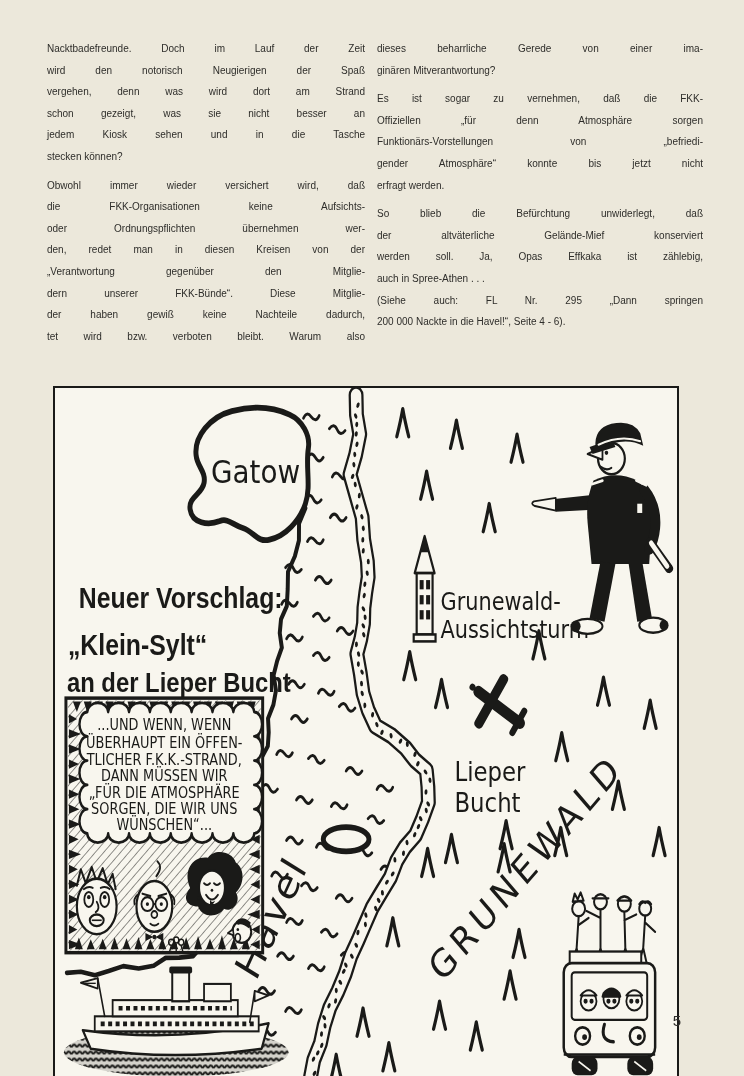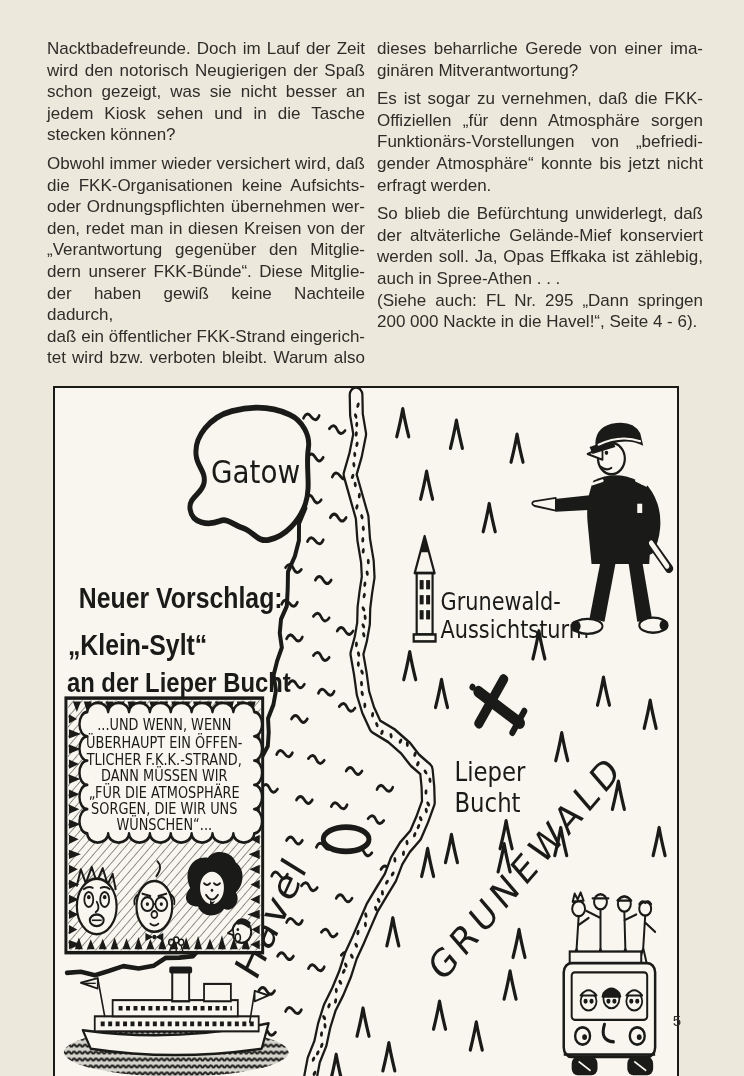--- a/index.html
+++ b/index.html
@@ -4,21 +4,21 @@
 <style>
   :root{
     --paper:#ece8db;
     --mpaper:#f8f6ee;
     --ink:#1a1a18;
     --txt:#2e2d2a;
   }
   html,body{margin:0;padding:0;}
   body{width:744px;height:1076px;position:relative;background:var(--paper);overflow:hidden;
        font-family:"Liberation Sans",sans-serif;}
-  .col{position:absolute;top:38px;color:var(--txt);font-size:17px;line-height:21.6px;}
+  .col{position:absolute;top:38px;color:var(--txt);font-size:10px;line-height:21.6px;}
   .col-left{left:47px;width:318px;}
   .col-right{left:377px;width:326px;}
   .para{margin:0 0 7px 0;}
   .ln{white-space:normal;}
   .ln.j{text-align:justify;text-align-last:justify;}
   .map{position:absolute;left:53px;top:386px;width:626px;height:711px;
        border:2.5px solid var(--ink);background:var(--mpaper);box-sizing:border-box;}
   .map svg{display:block;width:100%;height:100%;color:var(--ink);}
   .pageno{position:absolute;left:664px;top:1012px;width:26px;text-align:center;
           font-size:15px;color:var(--txt);}
@@ -29,33 +29,33 @@
   text.hand{font-family:"DejaVu Sans",sans-serif;fill:var(--ink);}
   text.head{font-family:"Liberation Sans",sans-serif;font-weight:bold;fill:var(--ink);}
 </style>
 </head>
 <body>
 
 <div class="col col-left">
     <div class="para">
       <div class="ln j">Nacktbadefreunde. Doch im Lauf der Zeit</div>
       <div class="ln j">wird den notorisch Neugierigen der Spaß</div>
+      <div class="ln j">vergehen, denn was wird dort am Strand</div>
       <div class="ln j">schon gezeigt, was sie nicht besser an</div>
       <div class="ln j">jedem Kiosk sehen und in die Tasche</div>
       <div class="ln">stecken können?</div>
     </div>
     <div class="para">
       <div class="ln j">Obwohl immer wieder versichert wird, daß</div>
       <div class="ln j">die FKK-Organisationen keine Aufsichts-</div>
       <div class="ln j">oder Ordnungspflichten übernehmen wer-</div>
       <div class="ln j">den, redet man in diesen Kreisen von der</div>
       <div class="ln j">„Verantwortung gegenüber den Mitglie-</div>
       <div class="ln j">dern unserer FKK-Bünde“. Diese Mitglie-</div>
       <div class="ln j">der haben gewiß keine Nachteile dadurch,</div>
-      <div class="ln j">daß ein öffentlicher FKK-Strand eingerich-</div>
       <div class="ln j">tet wird bzw. verboten bleibt. Warum also</div>
     </div>
   </div>
 <div class="col col-right">
     <div class="para">
       <div class="ln j">dieses beharrliche Gerede von einer ima-</div>
       <div class="ln">ginären Mitverantwortung?</div>
     </div>
     <div class="para">
       <div class="ln j">Es ist sogar zu vernehmen, daß die FKK-</div>

